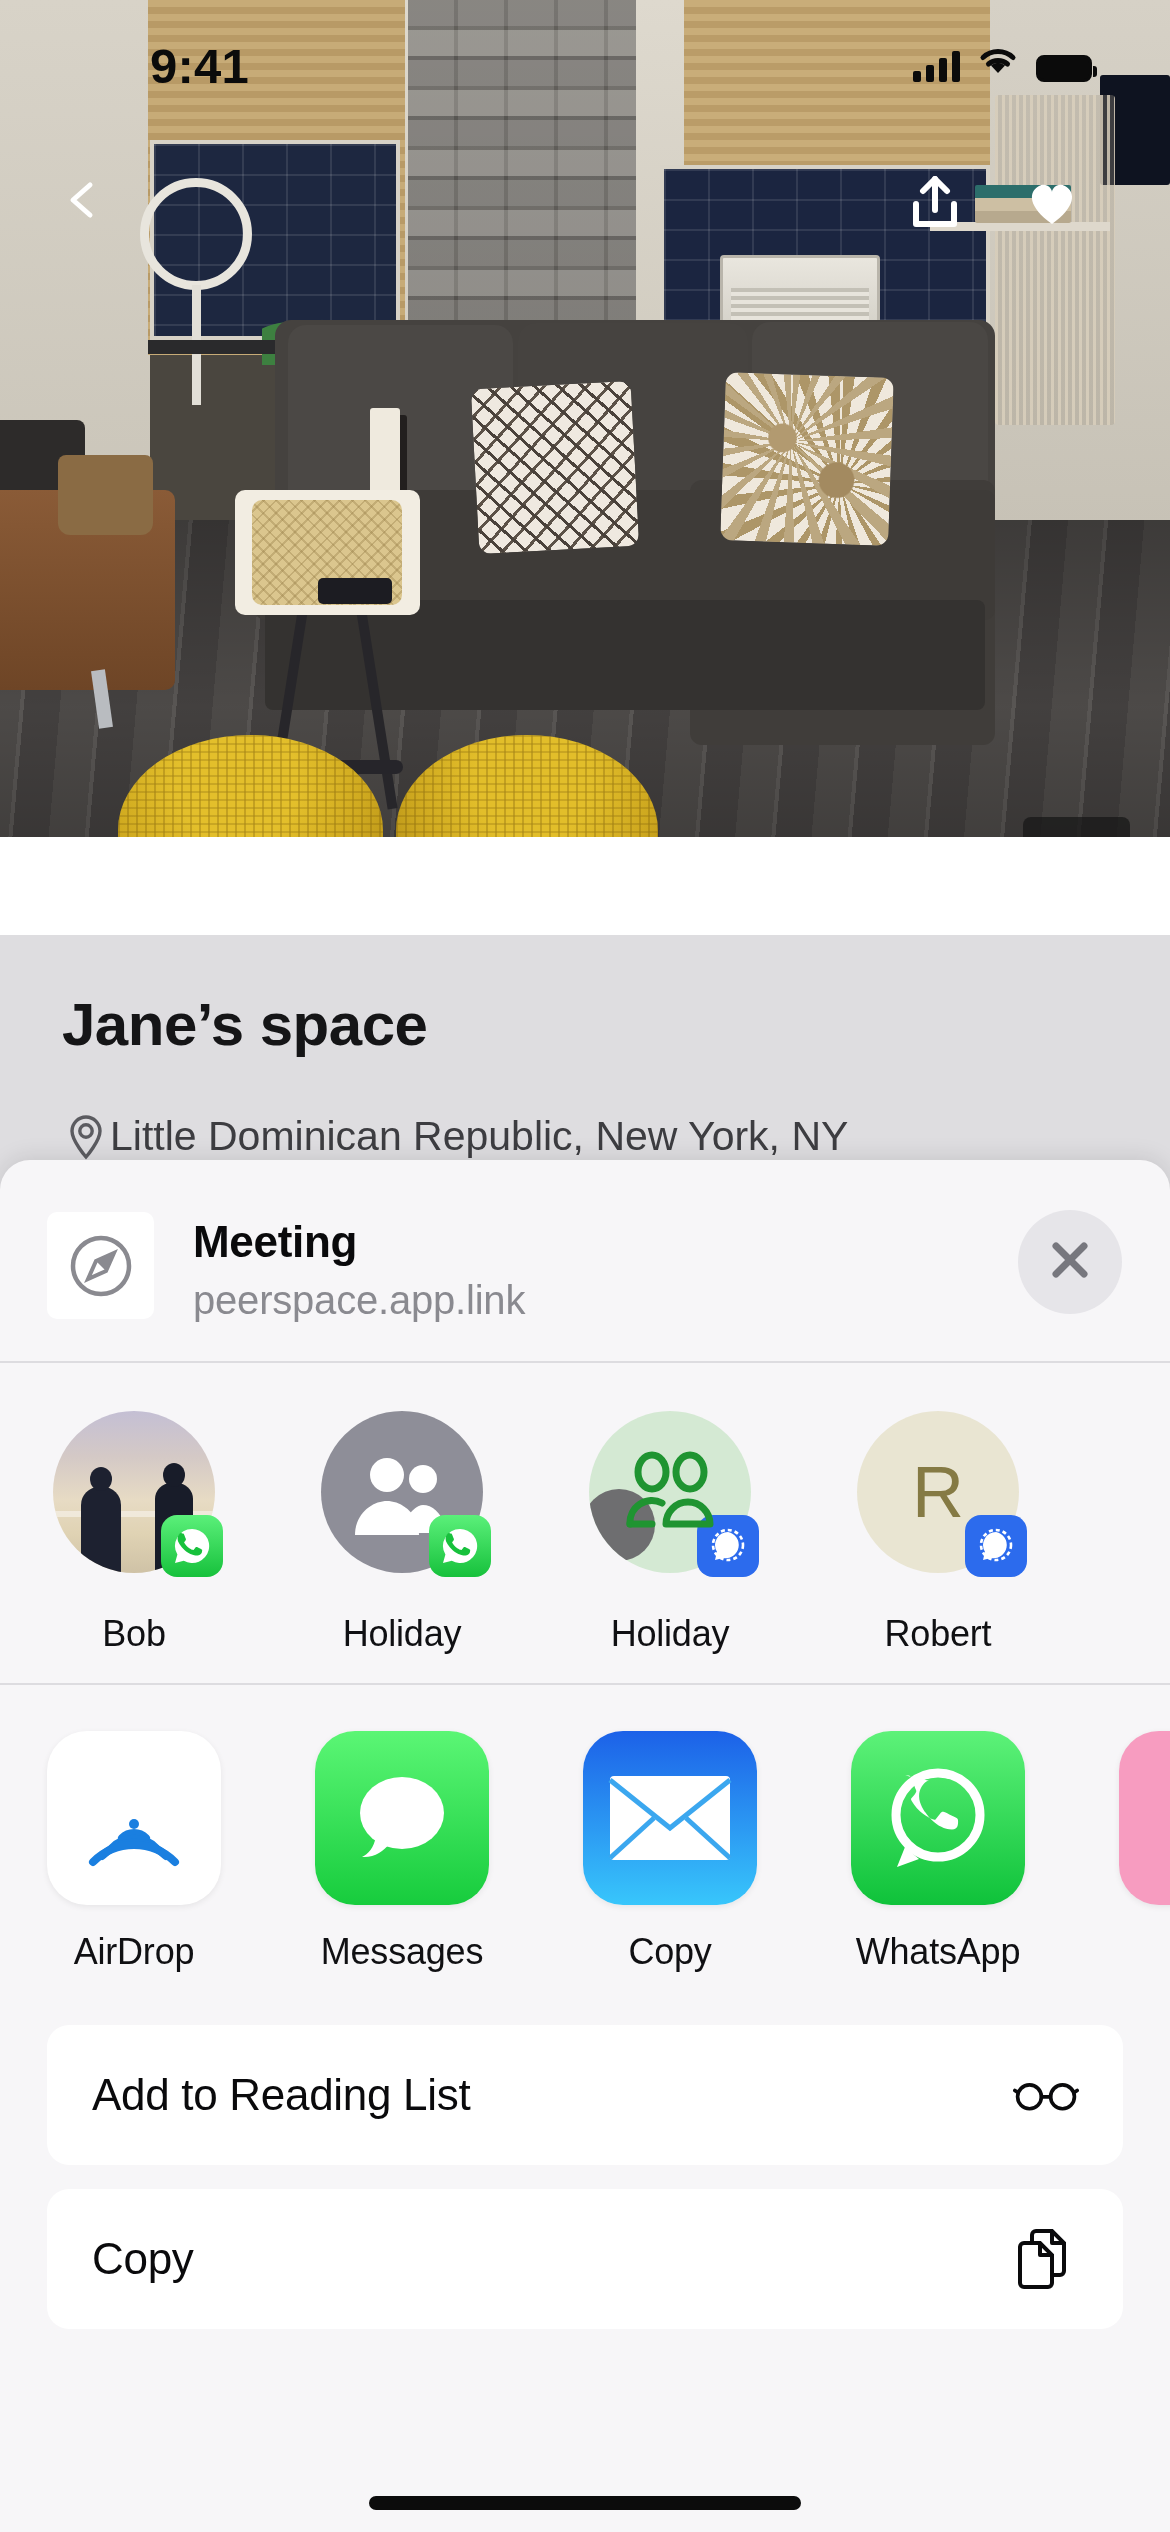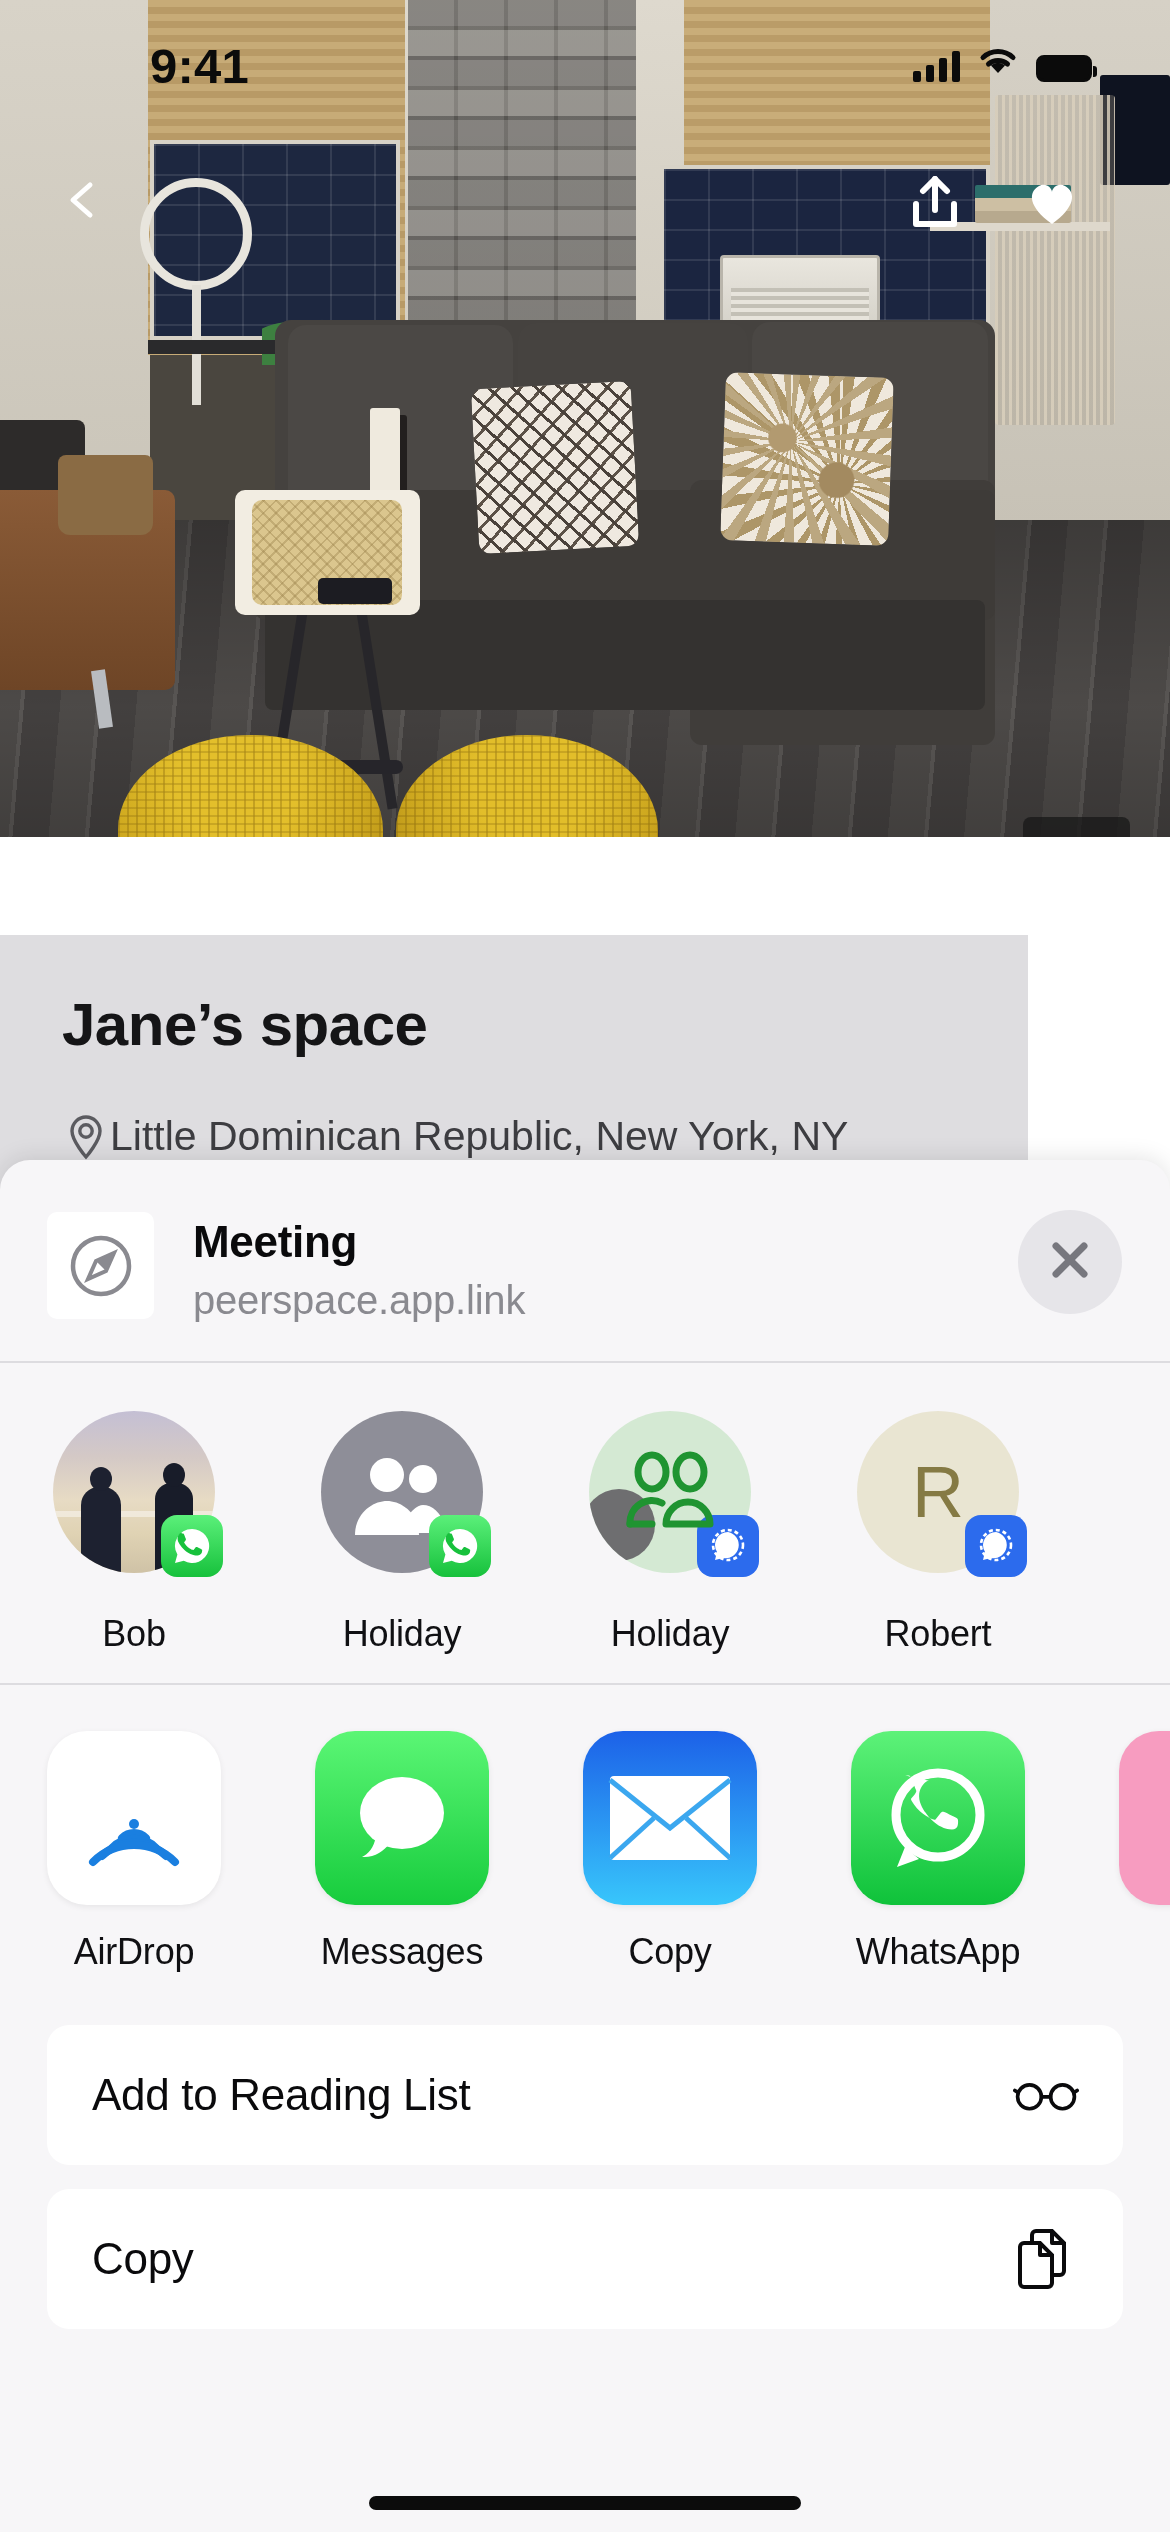--- a/index.html
+++ b/index.html
@@ -128,21 +128,21 @@
   .share-ic { right:212px; top:176px; width:46px; height:52px; }
   .heart-ic { right:92px; top:180px; width:52px; height:46px; }
   .counter {
     position:absolute; right:40px; top:817px; z-index:5;
     background: rgba(22,22,22,.72); color:#fff; font-size:30px; font-weight:500;
     padding:16px 22px; border-radius:8px; letter-spacing:1px;
   }
 
   
   .page-behind {
-    position:absolute; left:0; top:935px; width:1028px; height:310px;
+    position:absolute; left:0; top:935px; width:1170px; height:310px;
     background:#dedde0;
   }
   .space-title { position:absolute; left:62px; top:55px; font-size:60px; font-weight:700; color:#151517; letter-spacing:-.5px; }
   .loc-row { position:absolute; left:62px; top:177px; display:flex; align-items:center; }
   .loc-pin { width:48px; height:48px; flex:0 0 48px; }
   .loc-text { font-size:41px; color:#3d3d41; white-space:nowrap; }
 
   
   .sheet {
     position:absolute; left:0; top:1160px; width:1170px; height:1372px;

